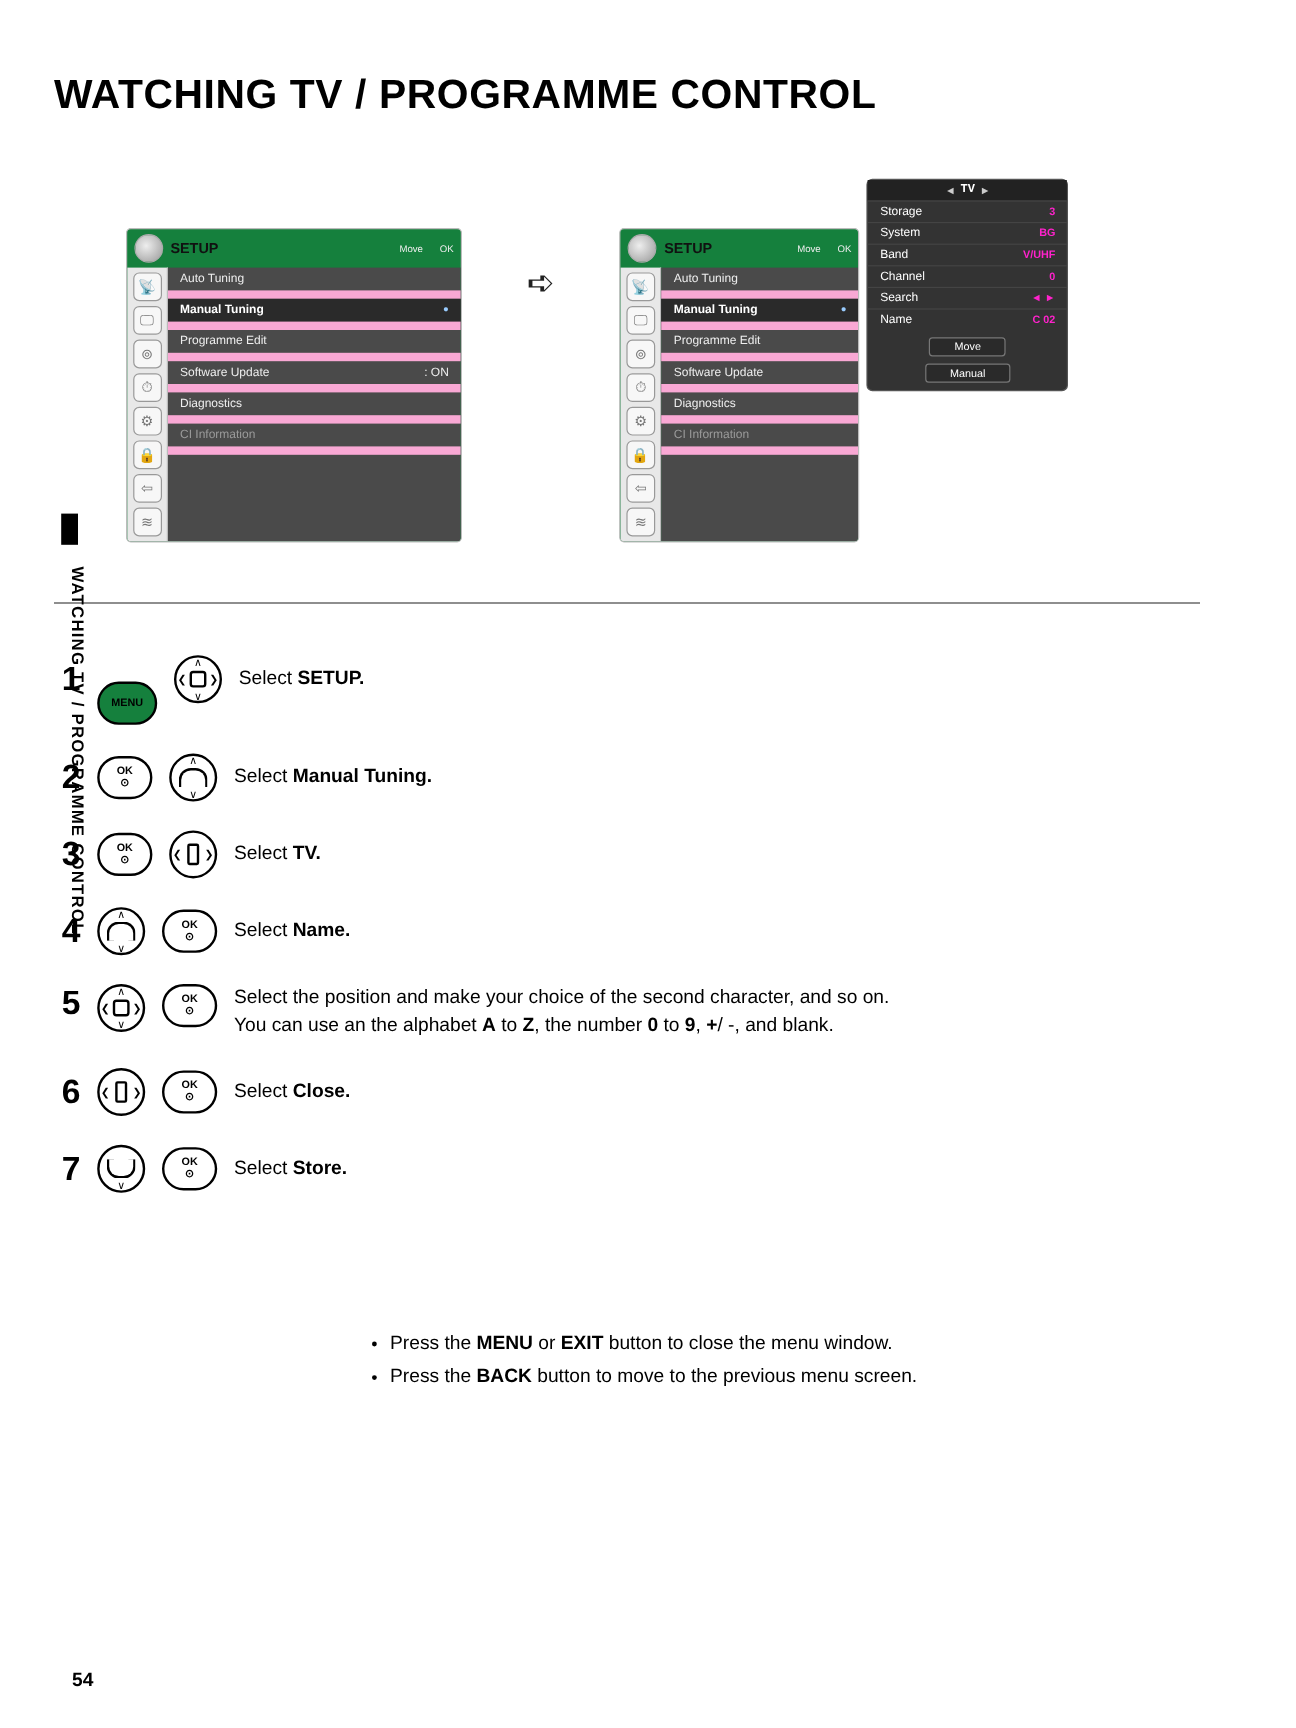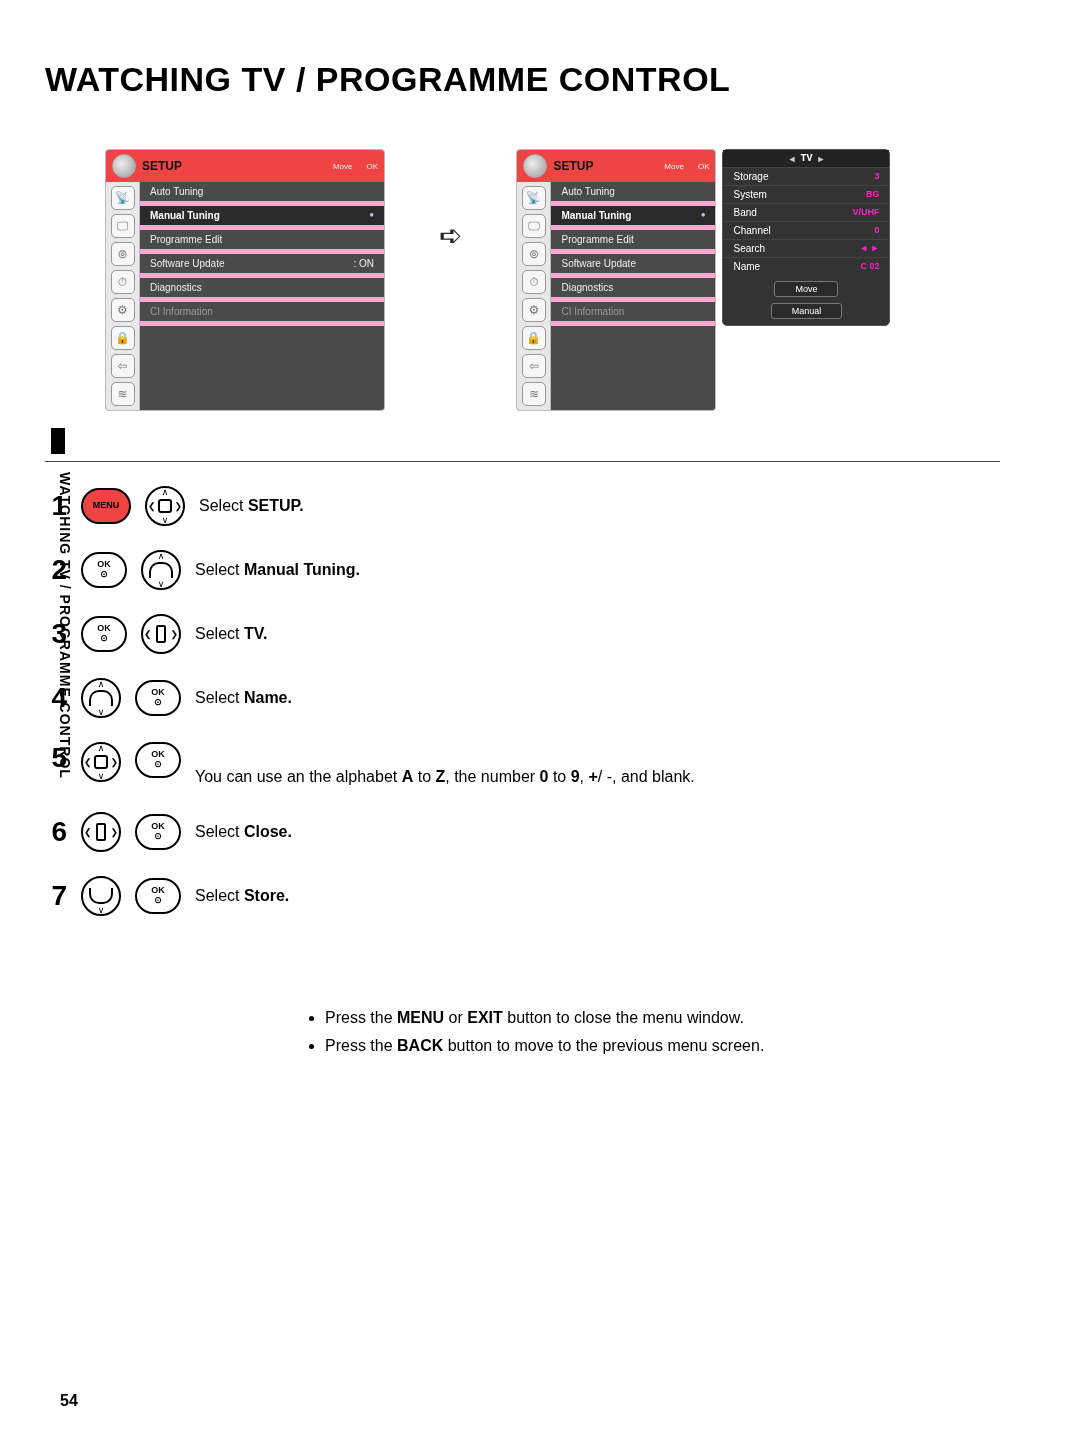--- a/index.html
+++ b/index.html
@@ -48,23 +48,24 @@
   .shots {
     display: flex;
     align-items: flex-start;
     gap: 54px;
     margin-left: 60px;
     margin-bottom: 50px;
   }
   .menu {
     width: 280px;
     border: 1px solid #bbb;
-    background: #ef4444;
+    background: #15803d;
     border-radius: 4px;
     overflow: hidden;
+    margin-top: 41px;
   }
   .menu2 { width: 200px; }
   .menu-body { display: flex; }
   .icon-col {
     width: 34px;
     background: #e8e8e8;
     border-right: 1px solid #bbb;
     display: flex;
     flex-direction: column;
     padding: 4px 0;
@@ -92,21 +93,21 @@
   }
   .menu-head .ttl {
     font-size: 12px; font-weight: bold; color: #111;
   }
   .menu-head .hint { font-size: 8px; color: #eee; margin-left: auto; }
   .menu-head .hint2 { font-size: 8px; color: #eee; margin-left: 8px; }
   .menu-list { flex: 1; background: #4a4a4a; color: #eee; }
   .menu-list .row {
     display: flex; justify-content: space-between;
     font-size: 10px; padding: 4px 10px;
-    border-bottom: 5px solid #f9a8d4;
+    border-bottom: 7px solid #f9a8d4;
   }
   .menu-list .row.sel {
     background: #2a2a2a; color: #fff; font-weight: bold;
   }
   .menu-list .row.sel::after {
     content: "●"; color: #9cf; font-size: 8px;
   }
   .menu-list .row.dim { color: #9a9a9a; }
 
   .arrow-big {
@@ -187,21 +188,21 @@
     transform:translate(-50%,-50%);
     width:20px; height:14px; border:2px solid #000;
     border-bottom-left-radius:10px; border-bottom-right-radius:10px;
     border-top:0;
   }
   .step .txt { font-size: 16px; }
   .step .txt b { font-weight:bold; }
   .step .txtblock { font-size:16px; line-height:1.45; max-width:640px; }
 
   .footnotes {
-    margin-top: 88px;
+    margin-top: 112px;
     font-size: 16px;
     line-height: 1.7;
     padding-left: 260px;
   }
   .footnotes li { list-style: disc; margin-left: 20px; }
 
   .pagenum {
     position: absolute;
     left: 60px;
     bottom: 30px;
@@ -414,21 +415,21 @@
       <div class="navpad">
           <span class="u">∧</span>
           <span class="d">∨</span>
           <span class="l">❮</span>
           <span class="r">❯</span>
           <span class="sq"></span>
         </div>
       <div class="remote-btn ok" style="white-space:pre-line">OK
 ⊙</div>
       <div class="txtblock">
-        <br>
+        <span>Select the position and make your choice of the second character, and so on.</span><br>
         <span>You can use an the alphabet </span><b>A</b><span> to </span><b>Z</b><span>, the number </span><b>0</b><span> to </span><b>9</b><span>, </span><b>+</b><span>/ -, and blank.</span>
       </div>
     </div>
 
     <div class="step">
       <div class="num">6</div>
       <div class="navpad horiz">
           <span class="l">❮</span>
           <span class="r">❯</span>
           <span class="sq" style="border-radius:2px;width:10px;height:18px"></span>

